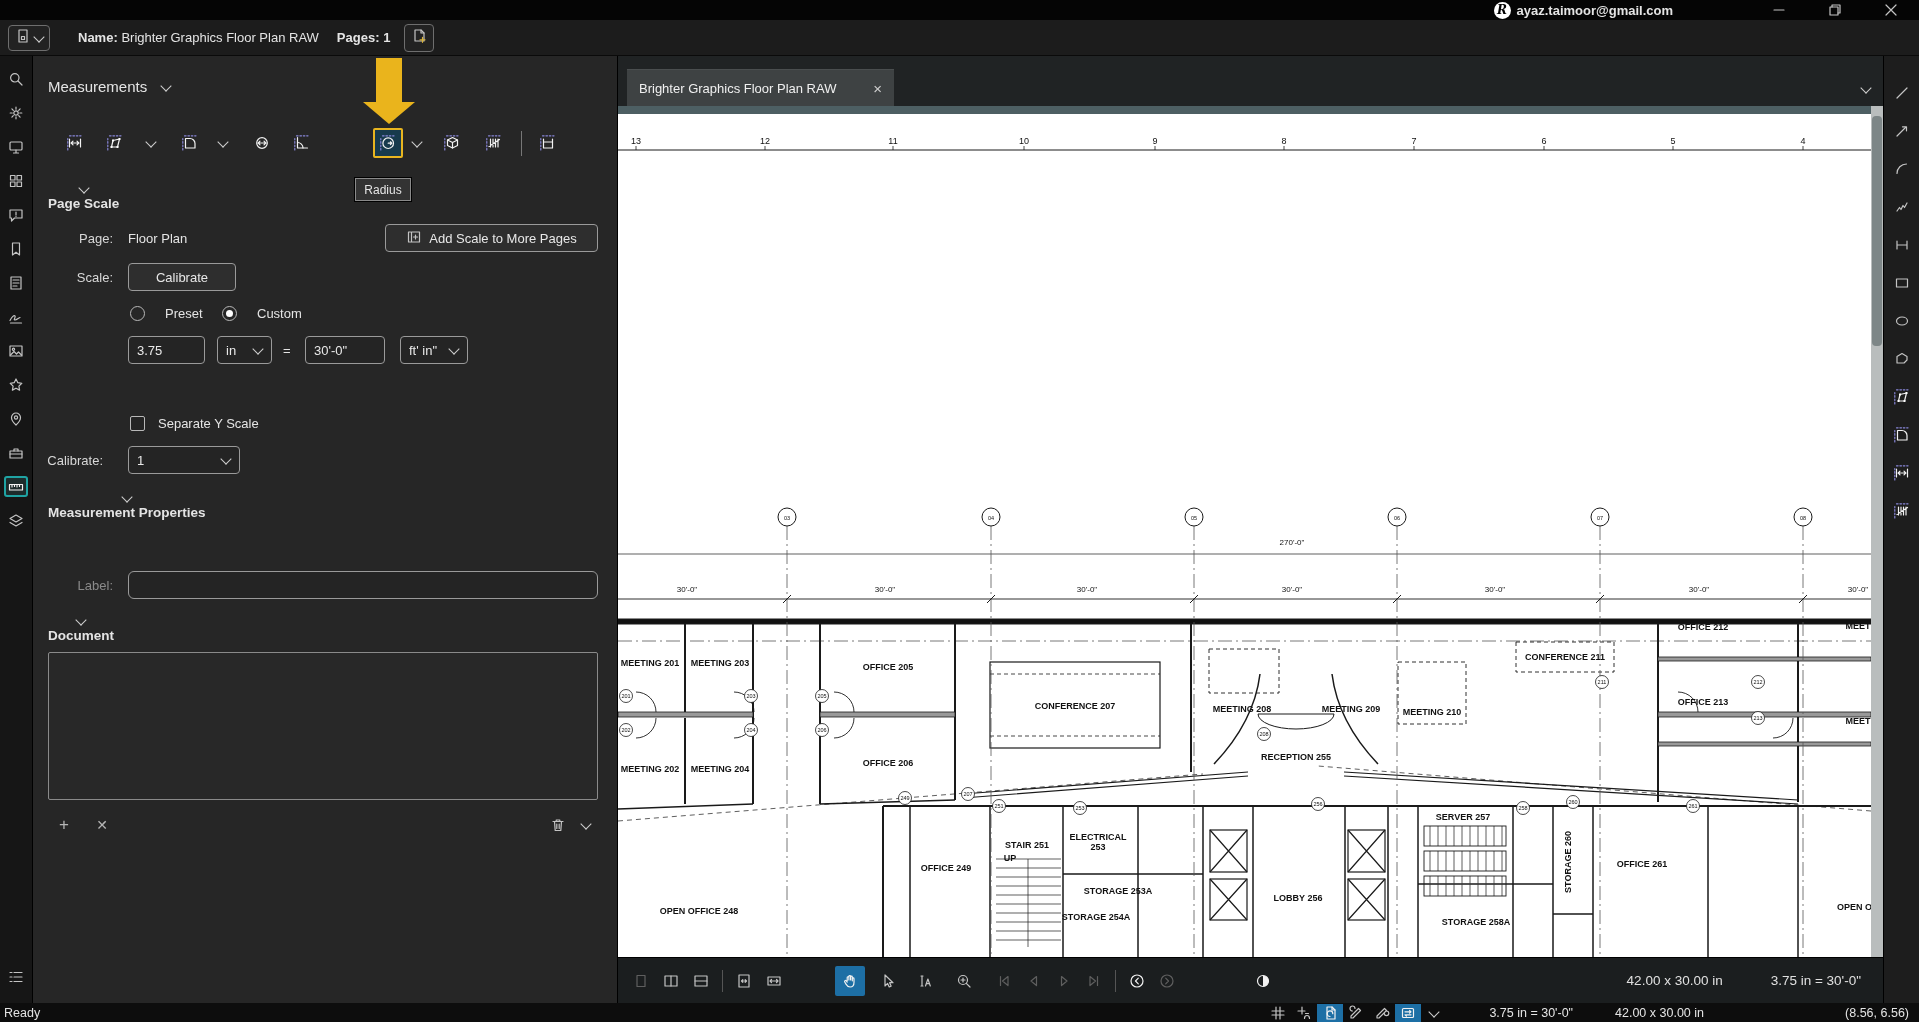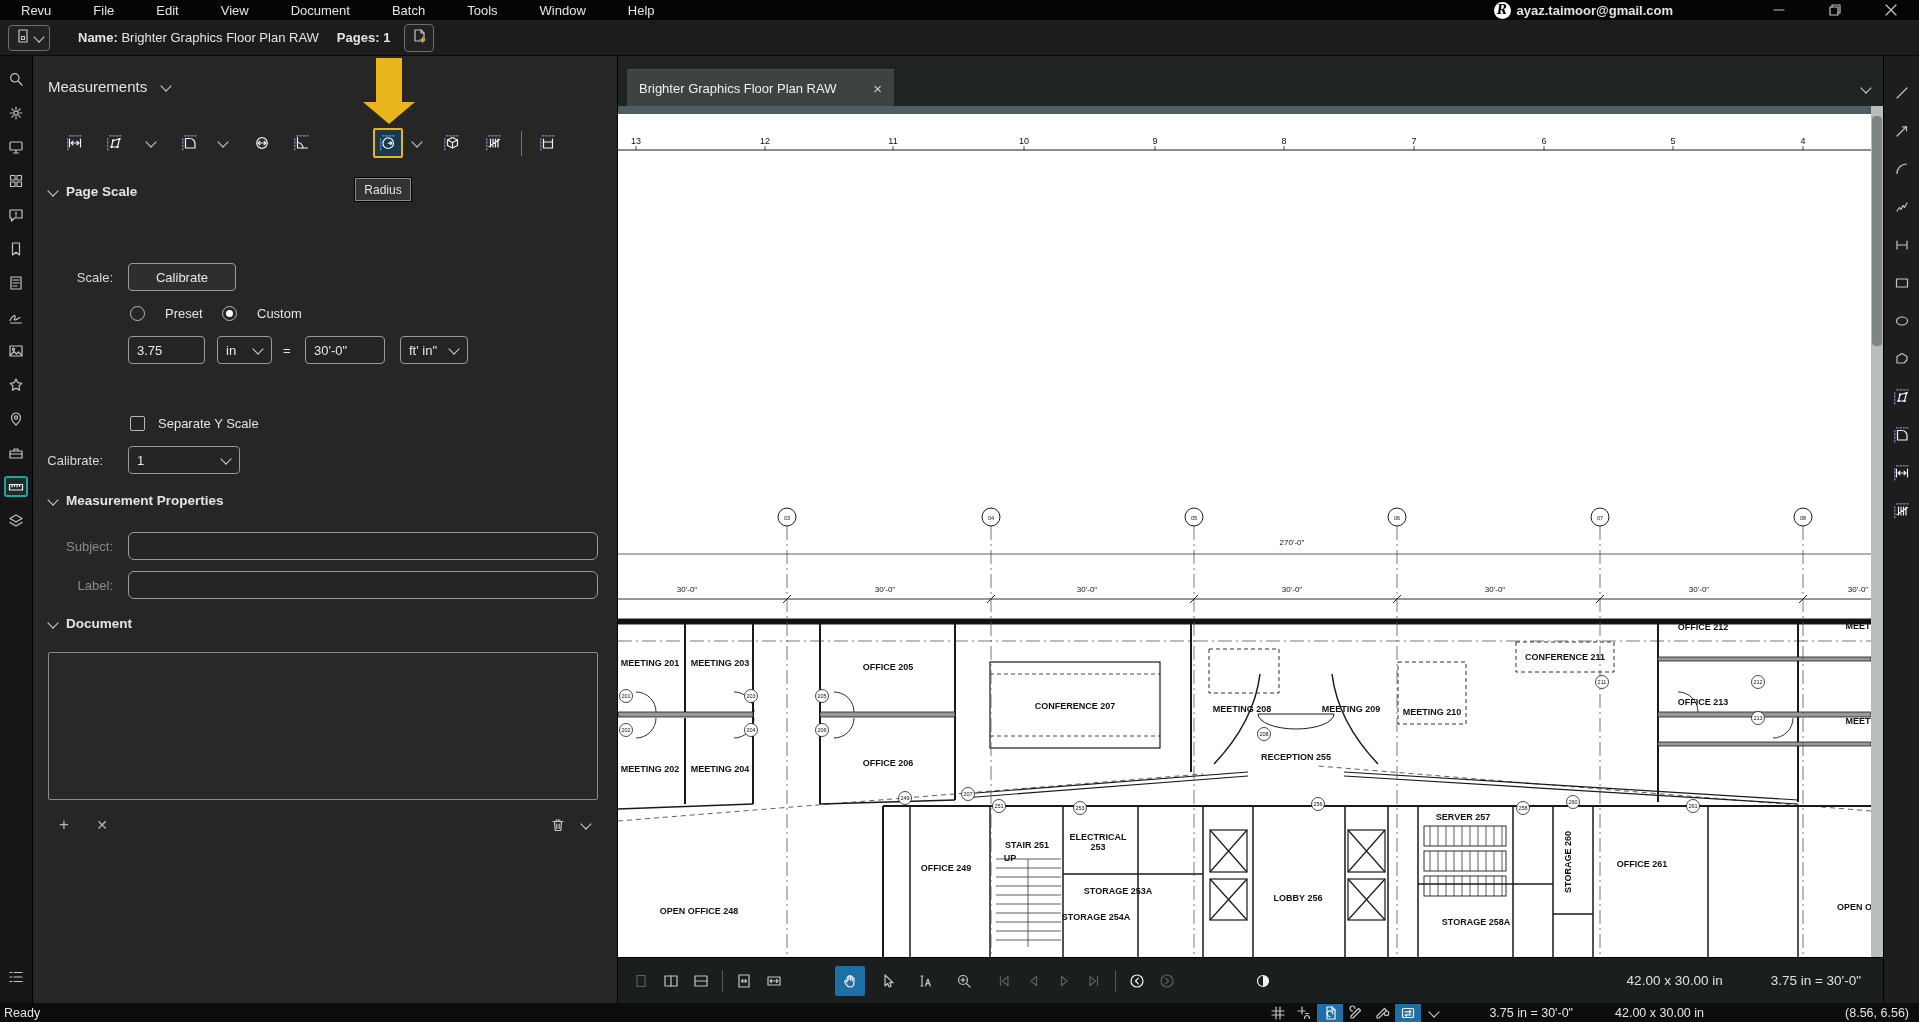--- a/index.html
+++ b/index.html
@@ -43,21 +43,21 @@
   .mtool { position:absolute; top:0; width:30px; height:30px; display:flex; align-items:center; justify-content:center; }
   .mtool.sel { border:2px solid #e8b520; background:#173a4d; border-radius:2px; }
   .tool-chev { position:absolute; top:10px; width:12px; height:12px; }
   .vsep { position:absolute; top:3px; width:1px; height:25px; background:#777; }
 
   .yellow-arrow { position:absolute; left:330px; top:2px; width:52px; height:66px; z-index:5; }
   .yellow-arrow .shaft { width:26px; height:44px; background:#eab41c; margin:0 auto; }
   .yellow-arrow .head { width:0; height:0; border-left:26px solid transparent; border-right:26px solid transparent; border-top:22px solid #eab41c; }
   .tooltip { position:absolute; left:322px; top:122px; width:56px; height:23px; background:#333; border:1px solid #8a8a8a; outline:1px solid #000; display:flex; align-items:center; justify-content:center; font-size:12px; z-index:6; }
 
-  .sec-hdr { position:absolute; left:15px; display:flex; align-items:center; gap:8px; font-weight:bold; font-size:13.5px; }
+  .sec-hdr { position:absolute; left:15px; display:flex; align-items:center; gap:2px; font-weight:bold; font-size:13.5px;flex-direction:column; }
   .row { position:absolute; display:flex; align-items:center; }
   .lbl { position:absolute; width:70px; text-align:right; color:#d8d8d8; }
   .lbl.dim { color:#8a8a8a; }
   .btn { background:#2e2e2e; border:1px solid #9a9a9a; border-radius:4px; color:#e8e8e8; font-size:13px; display:flex; align-items:center; justify-content:center; gap:7px; }
   .field { background:#242424; border:1px solid #9a9a9a; border-radius:4px; color:#e8e8e8; font-size:13px; padding:0 8px; display:flex; align-items:center; }
   .select { justify-content:space-between; }
   .radio { width:15px; height:15px; border:1.5px solid #b8b8b8; border-radius:50%; display:inline-block; position:relative; margin-right:9px; }
   .radio.on:before { content:""; position:absolute; inset:3px; background:#fff; border-radius:50%; }
   .checkbox { width:15px; height:15px; border:1.5px solid #b8b8b8; border-radius:2px; display:inline-block; margin-right:11px; background:#242424; }
   .vp-box { position:absolute; left:15px; top:596px; width:550px; height:148px; border:1px solid #8a8a8a; border-radius:2px; background:#282828; }
@@ -104,31 +104,20 @@
   .ic svg { stroke:#c4c4c4; fill:none; stroke-width:1.2; stroke-linecap:round; stroke-linejoin:round; }
   .ic.white svg { stroke:#f2f2f2; }
   .ic.dimmed svg { stroke:#5f5f5f; }
 </style>
 </head>
 <body>
 
 <div class="app">
 
   <div class="titlebar">
-    <div class="menu">
-      <span>Revu</span>
-      <span>File</span>
-      <span>Edit</span>
-      <span>View</span>
-      <span>Document</span>
-      <span>Batch</span>
-      <span>Tools</span>
-      <span>Window</span>
-      <span>Help</span>
-    </div>
     <div class="tb-right">
       <div class="account">
         <span class="logo-dot">R</span>
         <span>ayaz.taimoor@gmail.com</span>
       </div>
       <div class="winbtns">
         <span class="ic">
             <svg width="16" height="16" viewBox="0 0 16 16">
               <path d="M3 8h10"></path>
             </svg>
@@ -347,20 +336,32 @@
         <div class="shaft"></div>
           <div class="head"></div>
       </div>
       <div class="tooltip">Radius</div>
 
       <div class="sec-hdr" style="top:128px">
         <span class="chev"></span>
         <span>Page Scale</span>
       </div>
 
+      <div class="row" style="top:168px; height:28px; width:100%">
+        <span class="lbl" style="left:10px">Page:</span>
+        <span style="position:absolute; left:95px">Floor Plan</span>
+        <div class="btn" style="position:absolute; left:352px; width:213px; height:28px">
+          <span class="ic"><svg width="16" height="16" viewBox="0 0 16 16">
+                <path d="M4.5 3H2.5v10h2"></path>
+                <rect x="5.5" y="3" width="8" height="10"></rect>
+                <path d="M7.5 8h4M9.5 6v4"></path>
+              </svg></span>
+          <span>Add Scale to More Pages</span>
+        </div>
+      </div>
 
       <div class="row" style="top:207px; height:28px; width:100%">
         <span class="lbl" style="left:10px">Scale:</span>
         <div class="btn" style="position:absolute; left:95px; width:108px; height:28px">
           <span>Calibrate</span>
         </div>
       </div>
 
       <div class="row" style="top:245px; height:24px; width:100%">
         <span class="radio" style="position:absolute; left:97px"></span>
@@ -399,26 +400,20 @@
           <span>1</span>
             <span class="chev"></span>
         </div>
       </div>
 
       <div class="sec-hdr" style="top:437px">
         <span class="chev"></span>
         <span>Measurement Properties</span>
       </div>
 
-      <div class="row" style="top:476px; height:28px; width:100%">
-        <span class="lbl dim" style="left:10px">Subject:</span>
-        <div class="field" style="position:absolute; left:95px; width:470px; height:28px; border-radius:6px">
-          <span></span>
-        </div>
-      </div>
       <div class="row" style="top:515px; height:28px; width:100%">
         <span class="lbl dim" style="left:10px">Label:</span>
         <div class="field" style="position:absolute; left:95px; width:470px; height:28px; border-radius:6px">
           <span></span>
         </div>
       </div>
 
       <div class="sec-hdr" style="top:560px">
         <span class="chev"></span>
         <span>Document</span>

